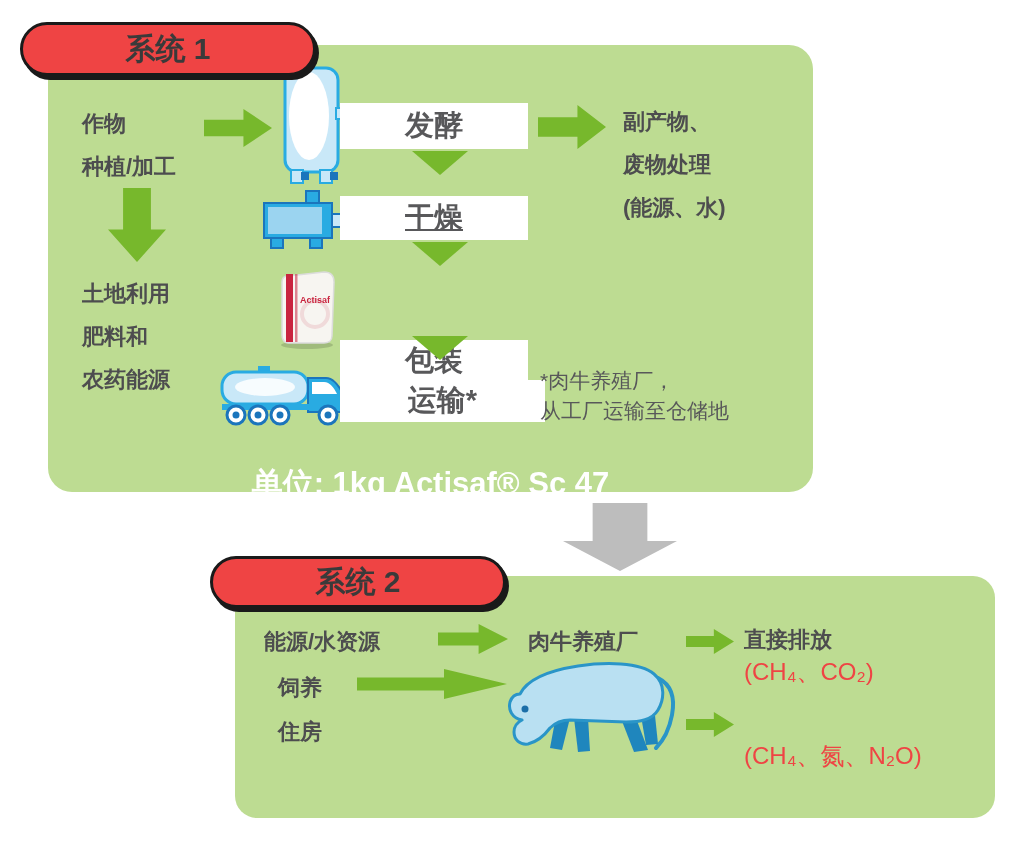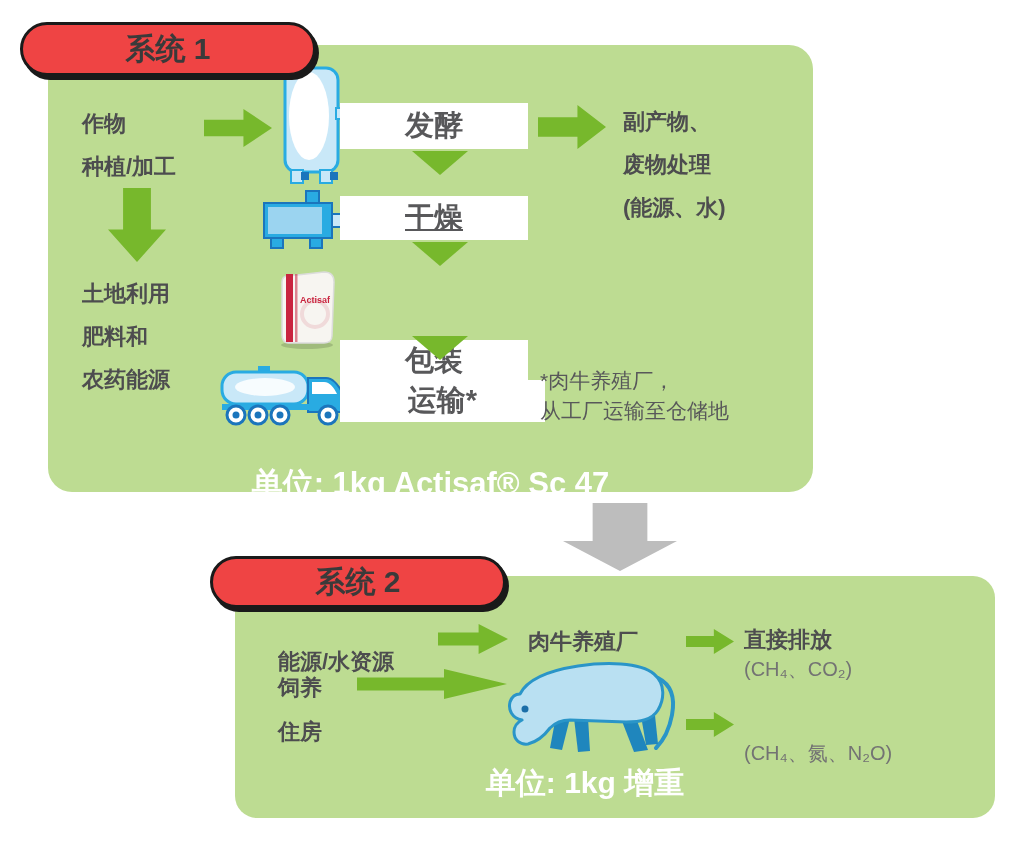--- a/index.html
+++ b/index.html
@@ -19,21 +19,21 @@
     font-weight:bold;font-size:29px;color:#58585a;
   }
   .arrow-right{position:absolute;background:#77b82c;
     clip-path:polygon(0% 28%,58% 28%,58% 0%,100% 50%,58% 100%,58% 72%,0% 72%);}
   .arrow-down{position:absolute;background:#77b82c;
     clip-path:polygon(26% 0%,74% 0%,74% 56%,100% 56%,50% 100%,0% 56%,26% 56%);}
   .tri-down{position:absolute;background:#77b82c;clip-path:polygon(0 0,100% 0,50% 100%);}
   .gray{background:#bdbdbd;}
   .note{position:absolute;font-size:21px;line-height:30px;color:#58585a;white-space:pre-line;}
   .unit{position:absolute;font-weight:bold;color:#ffffff;text-align:center;}
-  .detail{position:absolute;font-size:20px;color:#737373;}
+  .detail{position:absolute;font-size:24px;color:#ef4444;}
   svg{display:block;}
 </style>
 </head>
 <body>
 
 <div id="stage">
 
   <div class="greenbox" style="left:48px;top:45px;width:765px;height:447px;"></div>
 
   <div class="pill" style="left:20px;top:22px;width:290px;height:48px;">
@@ -142,21 +142,21 @@
   <div class="unit" style="left:128px;top:443px;width:605px;font-size:31px;margin-top:20px;">单位: 1kg Actisaf® Sc 47</div>
 
   <div class="arrow-down gray" style="left:563px;top:503px;width:114px;height:68px;"></div>
 
   <div class="greenbox" style="left:235px;top:576px;width:760px;height:242px;border-radius:22px;"></div>
 
   <div class="pill" style="left:210px;top:556px;width:290px;height:46px;">
     <span>系统 2</span>
   </div>
 
-  <div class="label" style="left:278px;top:620px;margin-top:20px;">能源/水资源</div>
+  <div class="label" style="left:264px;top:620px;">能源/水资源</div>
   <div class="arrow-right" style="left:438px;top:624px;width:70px;height:30px;"></div>
   <div class="label" style="left:528px;top:620px;">肉牛养殖厂</div>
 
   <div class="label" style="left:278px;top:666px;">饲养</div>
   <div class="arrow-right" style="left:357px;top:669px;width:150px;height:30px;"></div>
 
   <div class="label" style="left:278px;top:710px;">住房</div>
 
   <div style="position:absolute;left:500px;top:648px;">
     <svg width="188" height="114" viewBox="0 0 188 114">
@@ -174,15 +174,14 @@
     </svg>
   </div>
 
   <div class="arrow-right" style="left:686px;top:629px;width:48px;height:25px;"></div>
   <div class="label" style="left:744px;top:618px;">直接排放</div>
   <div class="detail" style="left:744px;top:656px;">(CH₄、CO₂)</div>
 
   <div class="arrow-right" style="left:686px;top:712px;width:48px;height:25px;"></div>
   <div class="detail" style="left:744px;top:740px;">(CH₄、氮、N₂O)</div>
 
-  <div class="unit" style="left:385px;top:763px;width:400px;font-size:30px;">单位: 1kg 增重</div>
 
 </div>
 
 </body></html>

